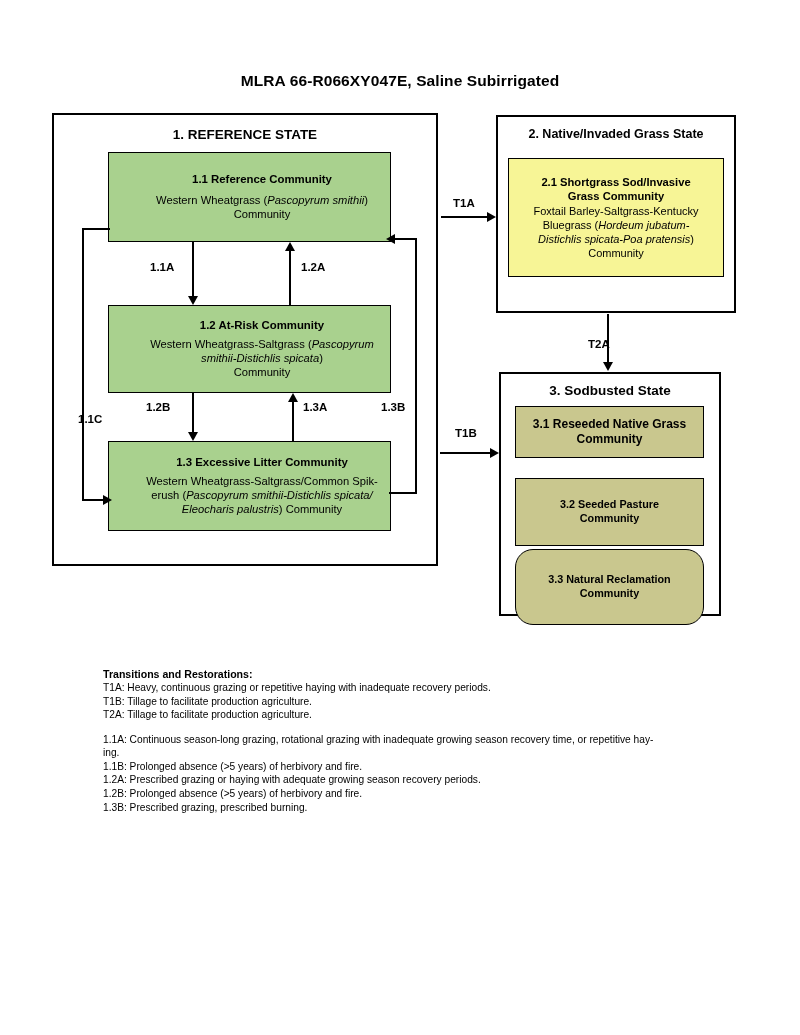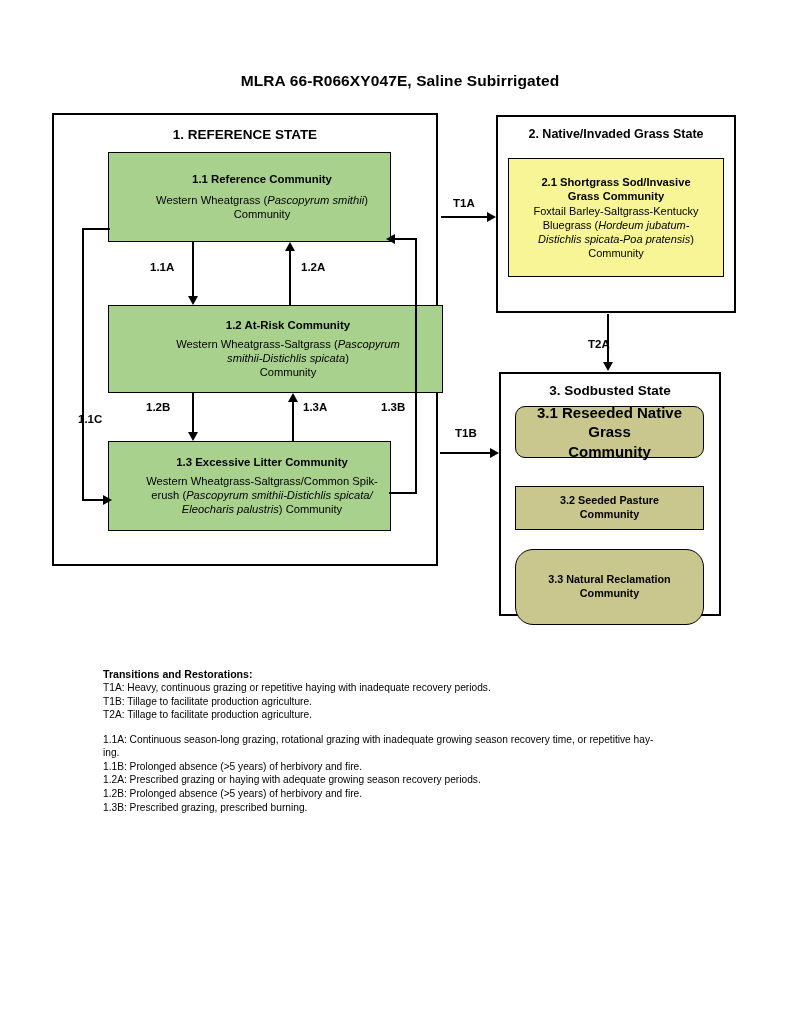--- a/index.html
+++ b/index.html
@@ -37,30 +37,30 @@
     text-align:center;line-height:1.28;
   }
   .comm .hd{font-weight:bold;}
   .comm .bd{font-weight:normal;}
   .green{background:#a9d18e;padding-left:25px;}
   .yellow{background:#f7f596;}
   .olive{background:#c9c78e;}
 
   #c11{left:108px;top:152px;width:283px;height:90px;font-size:11.2px;}
   #c11 .hd{font-size:11.4px;margin-bottom:6px;}
-  #c12{left:108px;top:305px;width:335px;height:88px;font-size:11.2px;}
+  #c12{left:108px;top:305px;width:283px;height:88px;font-size:11.2px;}
   #c12 .hd{font-size:11.4px;margin-bottom:4px;}
   #c13{left:108px;top:441px;width:283px;height:90px;font-size:11.2px;}
   #c13 .hd{font-size:11.4px;margin-bottom:4px;}
 
   #c21{left:508px;top:158px;width:216px;height:119px;font-size:11px;}
   #c21 .hd{font-size:11.2px;}
 
-  #c31{left:515px;top:406px;width:189px;height:52px;font-size:15px;font-weight:bold;border-radius:10px;}
-  #c32{left:515px;top:478px;width:189px;height:44px;font-size:10.8px;font-weight:bold;margin-top:8px;}
+  #c31{left:515px;top:406px;width:189px;height:52px;font-size:12px;font-weight:bold;}
+  #c32{left:515px;top:478px;width:189px;height:68px;font-size:10.8px;font-weight:bold;}
   #c33{left:515px;top:549px;width:189px;height:76px;font-size:10.8px;font-weight:bold;border-radius:18px;}
 
   i{font-style:italic;}
 
   
   .ln{position:absolute;background:#000;}
   .vline{width:2.4px;}
   .hline{height:2.4px;}
   .arr{position:absolute;width:0;height:0;}
   .arr-down{border-left:5.5px solid transparent;border-right:5.5px solid transparent;border-top:9px solid #000;}

